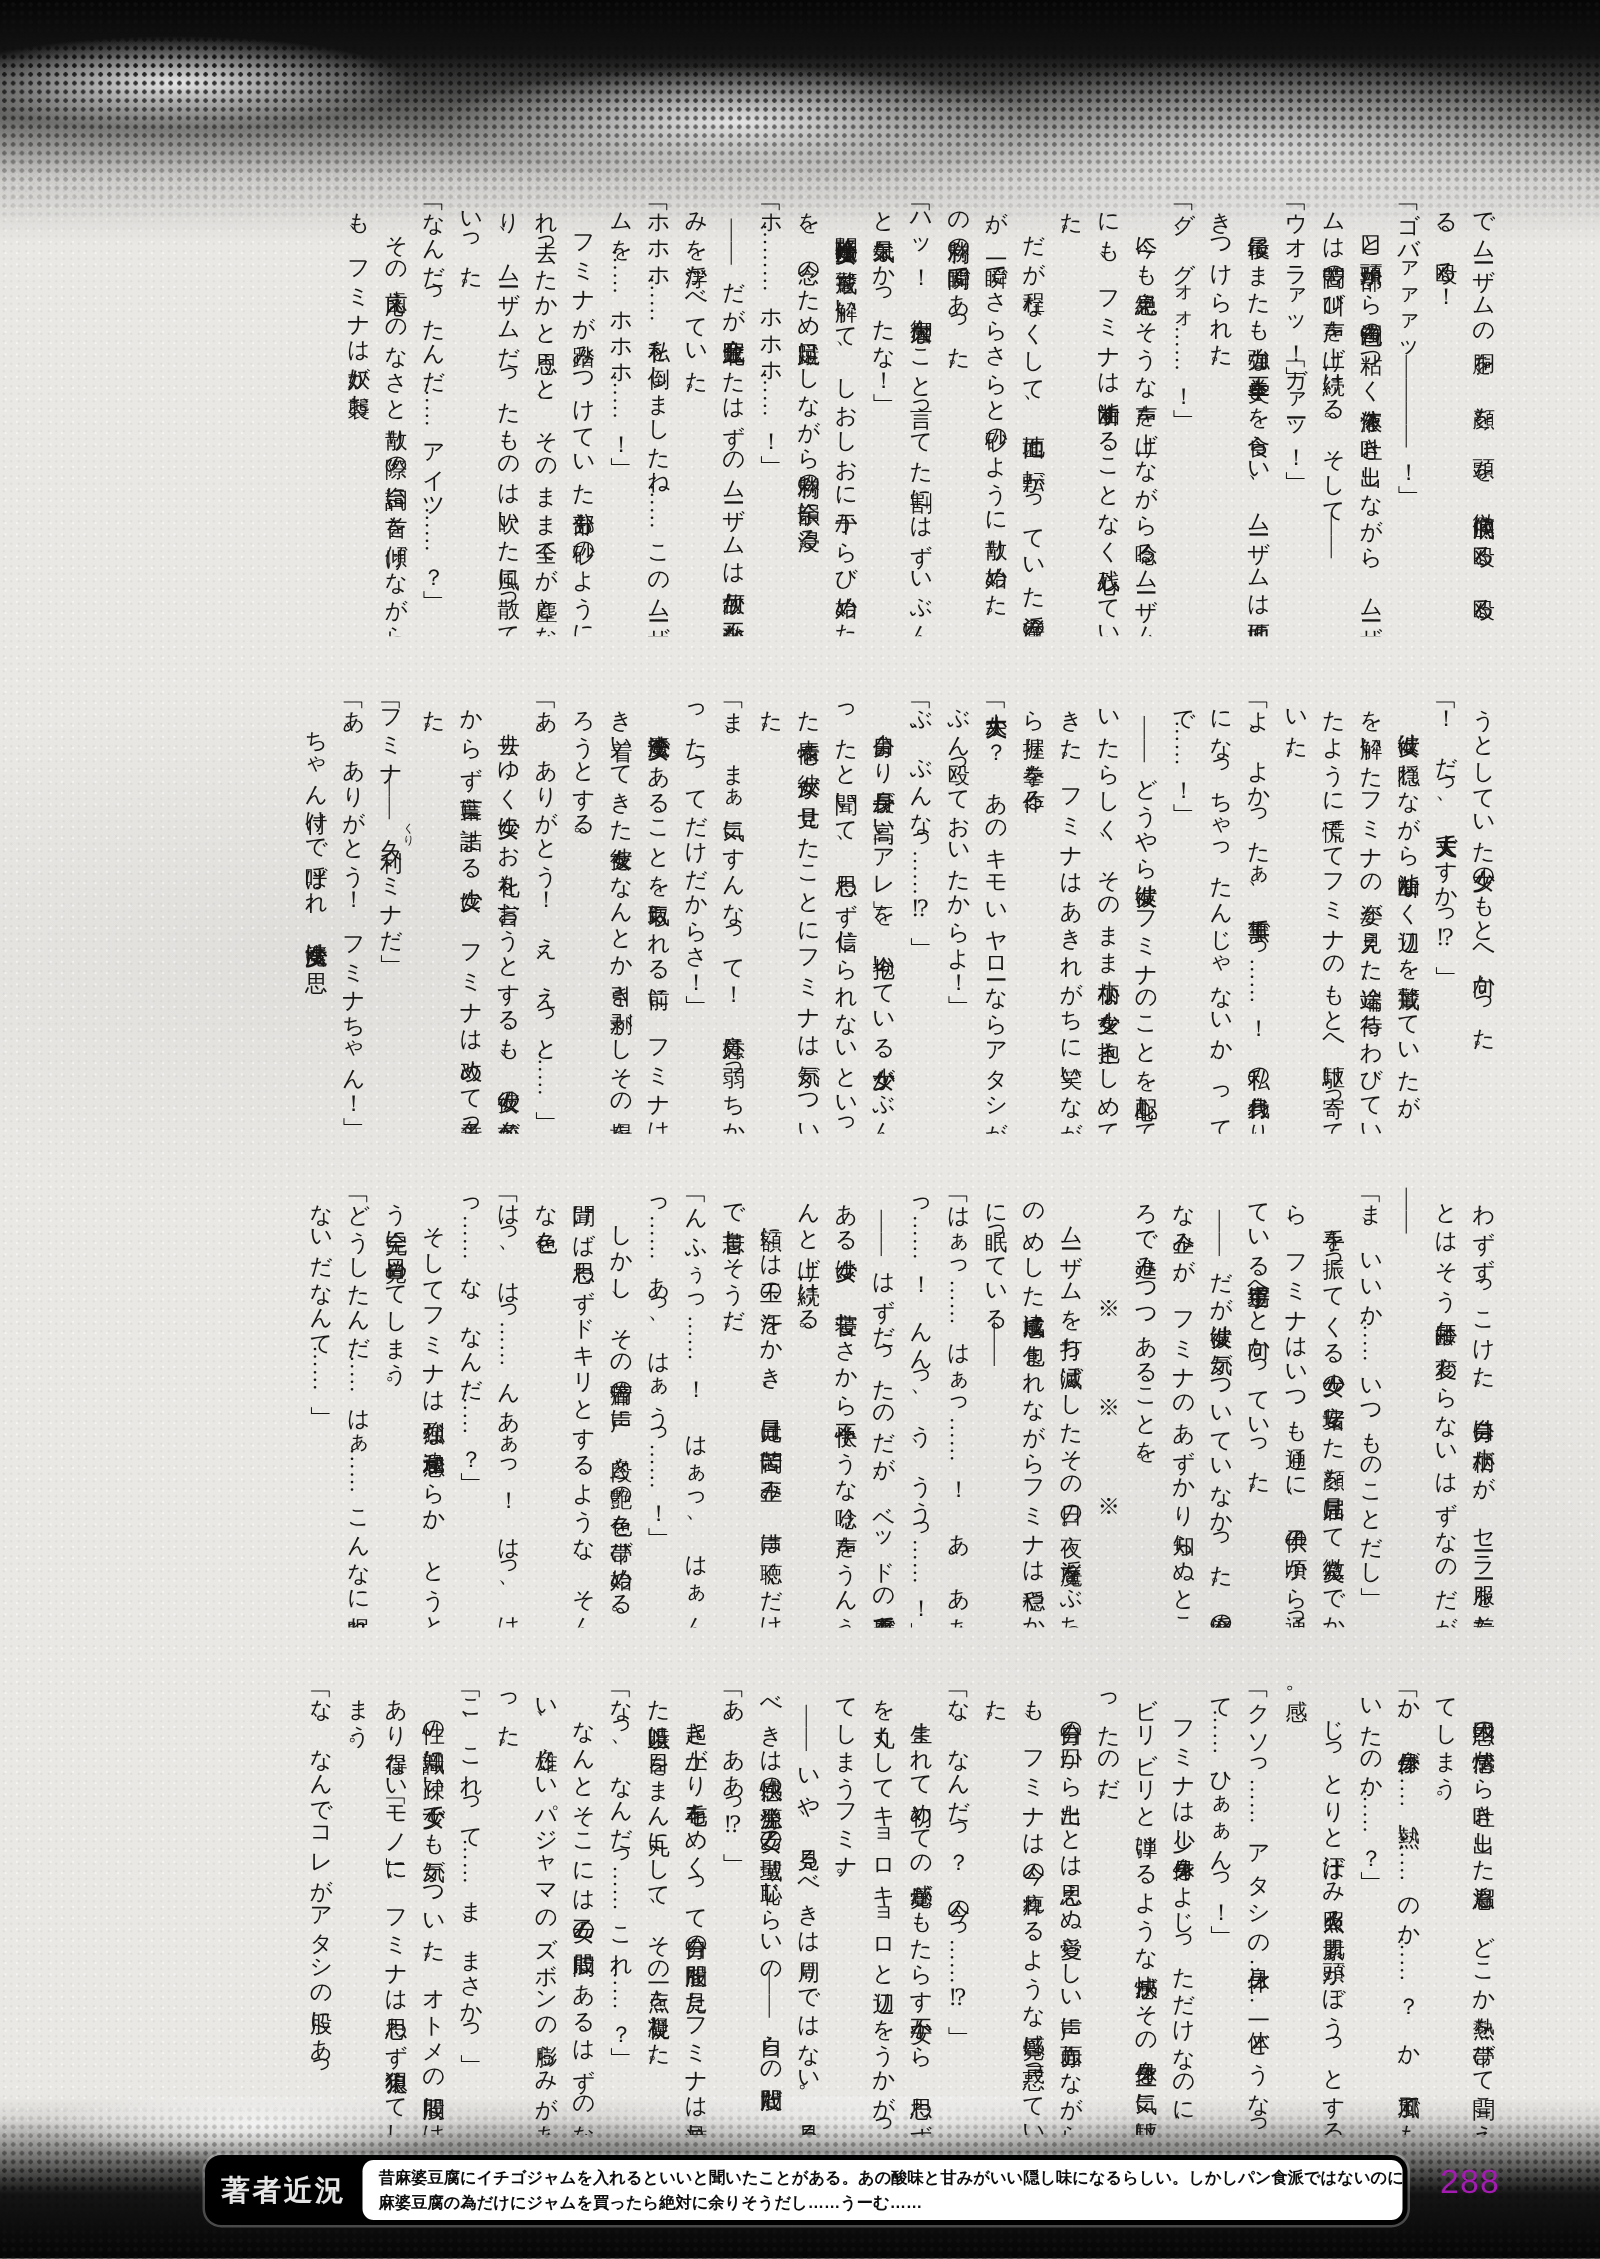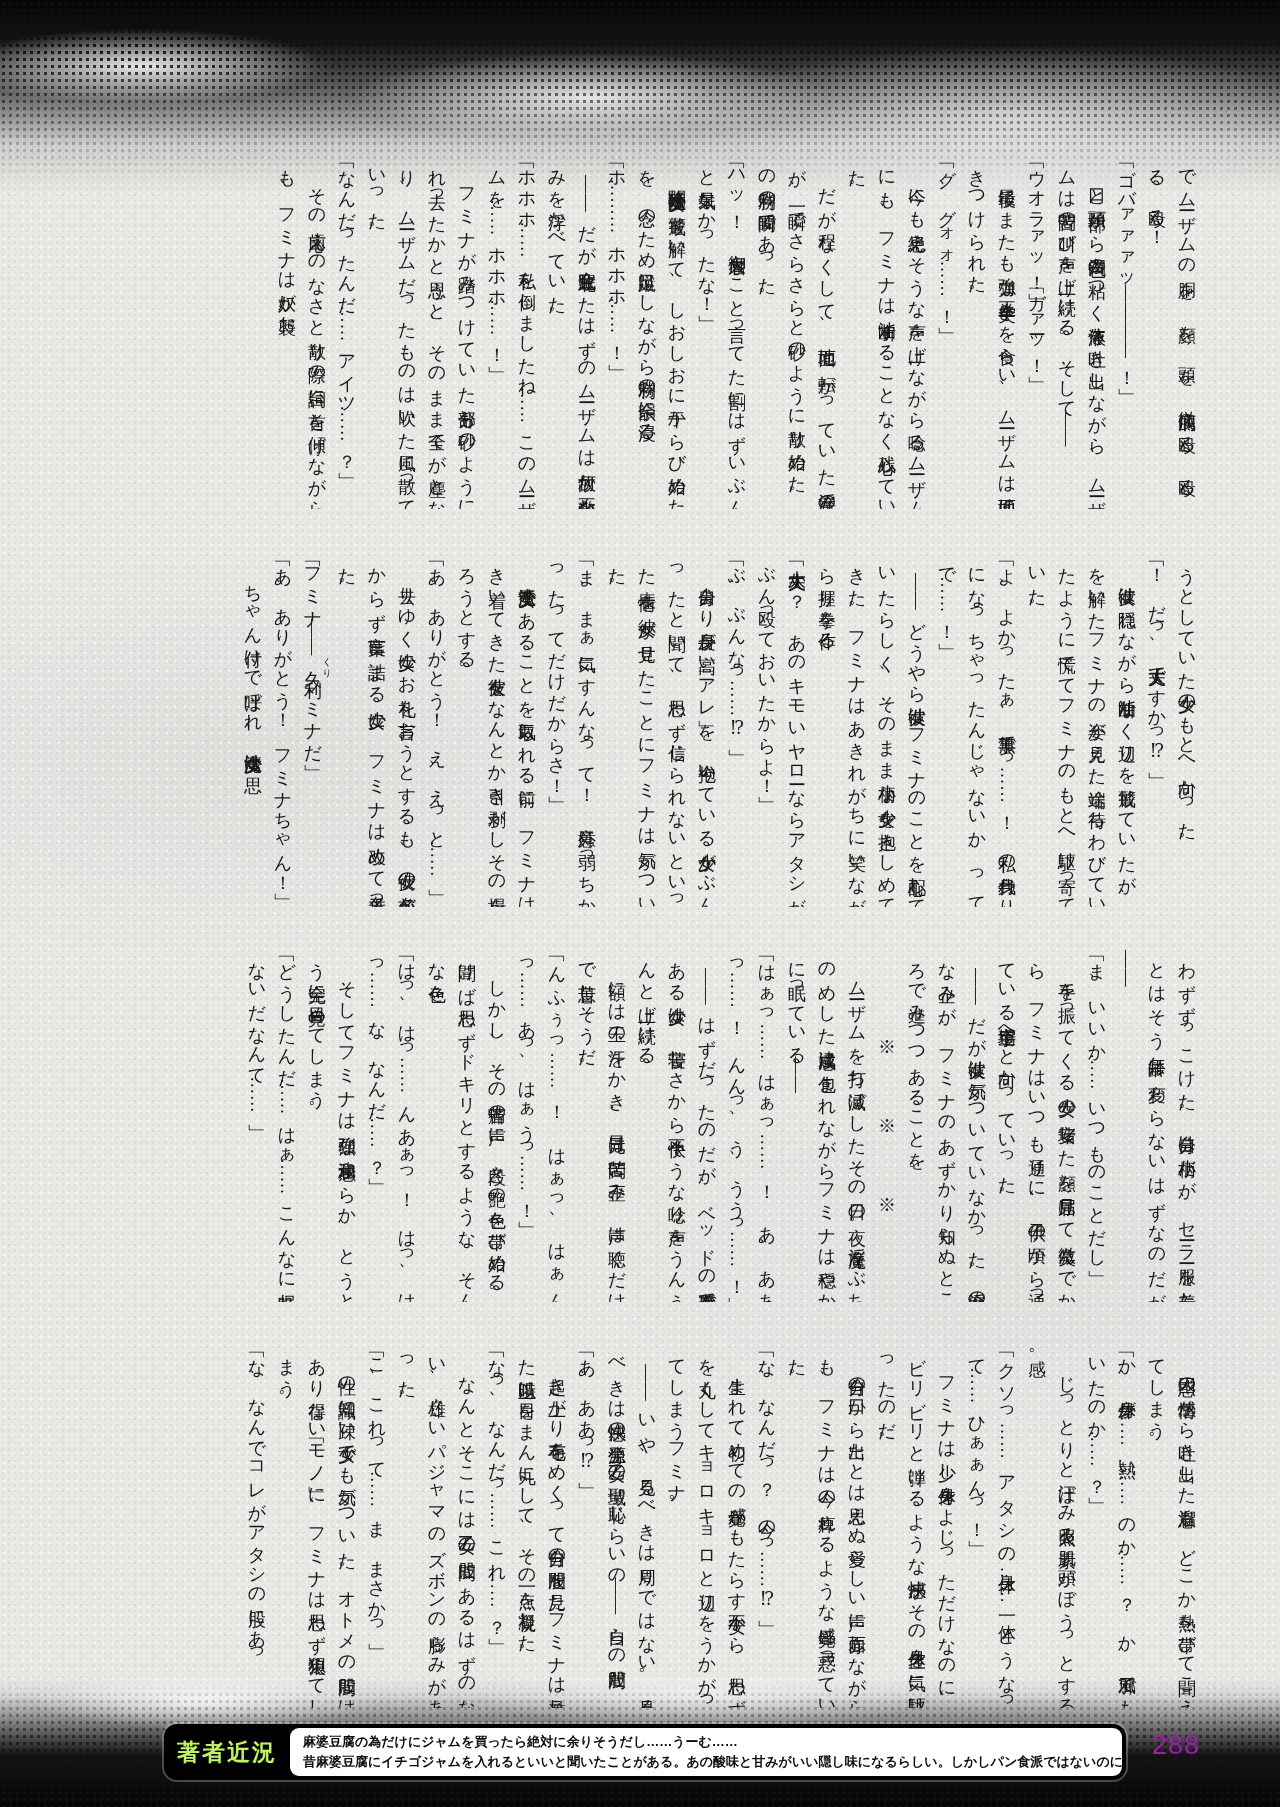--- a/index.html
+++ b/index.html
@@ -64,21 +64,21 @@
   #band-1{top:555px;}
   #band-2{top:950px;}
   #band-3{top:1346px;height:362px;}
   
   .footer-unit{
     position:absolute;left:164px;top:1724px;z-index:2;
     display:flex;align-items:stretch;
     background:#000;border-radius:13px;padding:4px;box-shadow:0 0 0 2px rgba(255,255,255,0.25);
   }
   .footer-label{
-    color:#bef264;display:flex;align-items:center;
+    color:#e5e5e5;display:flex;align-items:center;
     font-family:"Liberation Sans","DejaVu Sans",sans-serif;
     font-weight:bold;font-size:23px;letter-spacing:2px;
     padding:0 13px 0 9px;white-space:nowrap;
   }
   .footer-box{
     background:#fff;border-radius:9px;padding:4px 13px;width:806px;
   }
   .footer-box p{
     margin:0;color:#0d0d0d;
     font-family:"Liberation Sans","DejaVu Sans",sans-serif;
@@ -164,20 +164,20 @@
       <p>「なっ、なんだっ……これ……？」</p>
       <p class="ind">なんとそこには乙女の股間にあるはずのない、雄々しいパジャマのズボンの膨らみがあった。</p>
       <p>「こ、これって……ま、まさかっ」</p>
       <p class="ind">性の知識に疎い少女でも気がついた。オトメの股間にはあり得ない「モノ」に、フミナは思わず狼狽えてしまう。</p>
       <p>「な、なんでコレがアタシの股にあっ</p>
     </div>
 
   <div class="footer-unit">
     <div class="footer-label">著者近況</div>
     <div class="footer-box">
+      <p>昔麻婆豆腐にイチゴジャムを入れるといいと聞いたことがある。あの酸味と甘みがいい隠し味になるらしい。しかしパン食派ではないのに</p>
       <p>麻婆豆腐の為だけにジャムを買ったら絶対に余りそうだし……うーむ……</p>
-      <p>昔麻婆豆腐にイチゴジャムを入れるといいと聞いたことがある。あの酸味と甘みがいい隠し味になるらしい。しかしパン食派ではないのに</p>
     </div>
   </div>
 
   <div class="page-number">288</div>
 
 </div>
 
 </body></html>

